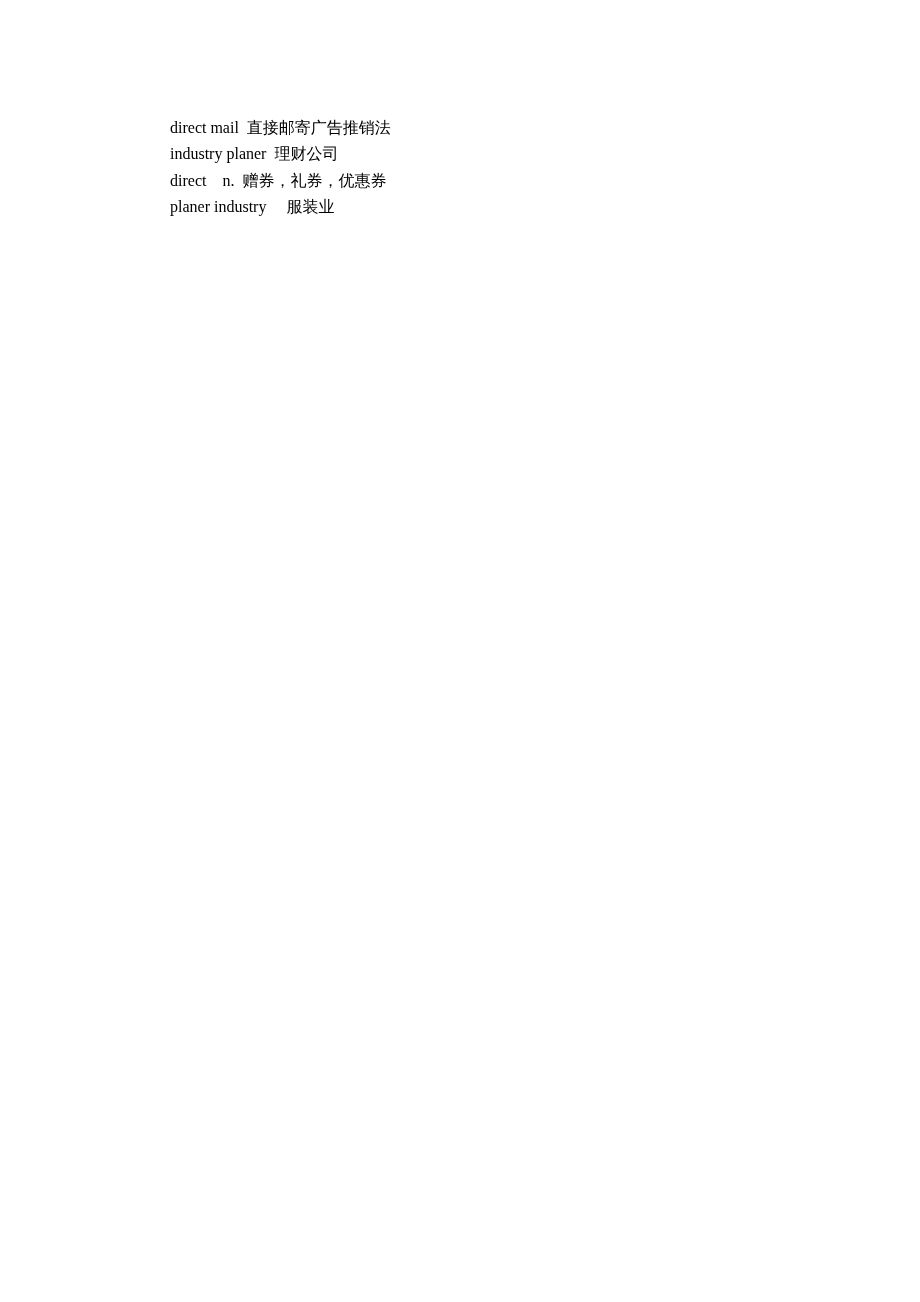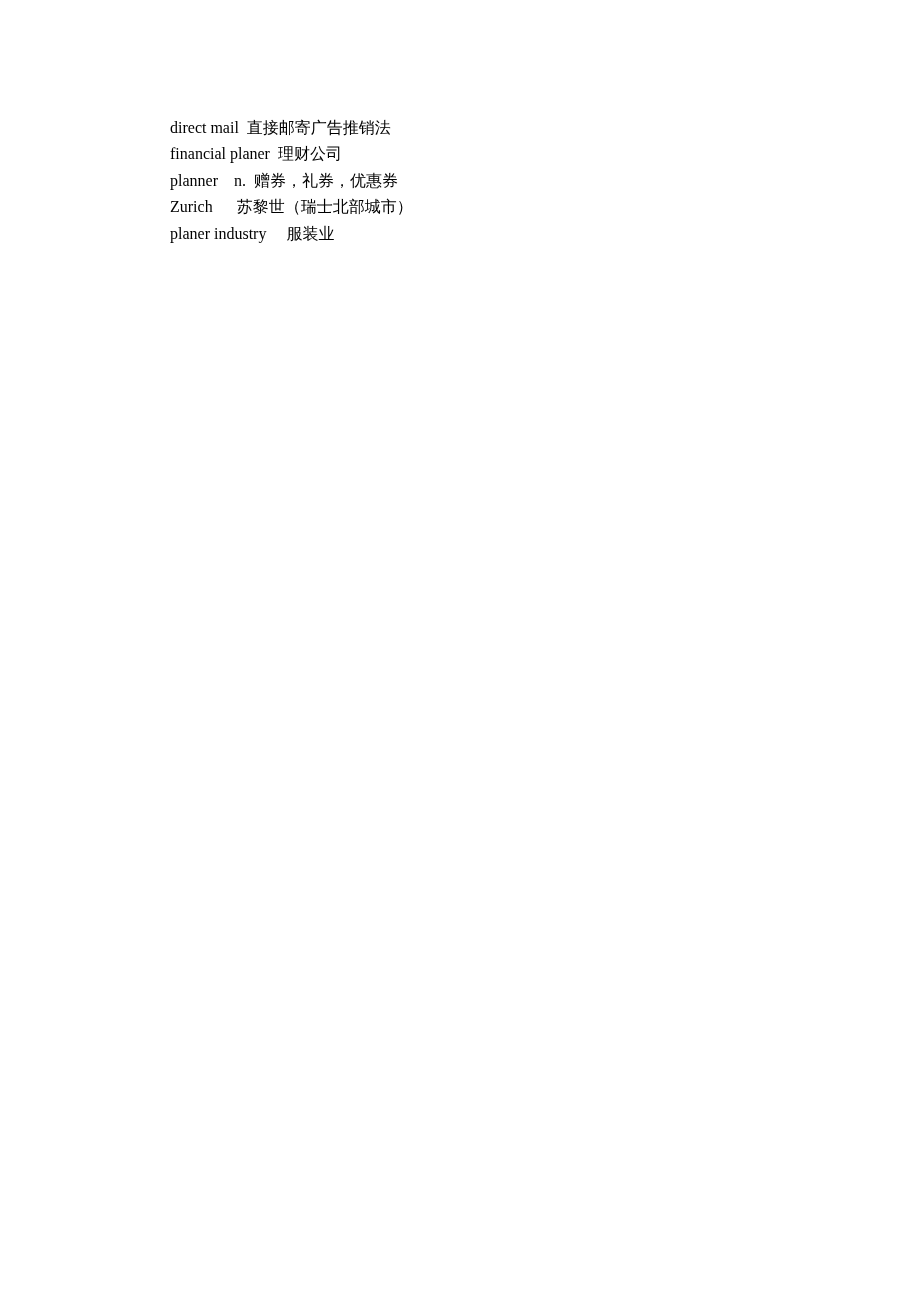--- a/index.html
+++ b/index.html
@@ -22,17 +22,16 @@
     }
     .vocab-entry {
       white-space: pre;
     }
   </style>
 </head>
 <body>
 
 <div class="vocab-list">
   <div class="vocab-entry">direct mail  直接邮寄广告推销法</div>
-  <div class="vocab-entry">financial planer  理财公司</div>
-  <div class="vocab-entry">planner    n.  赠券，礼券，优惠券</div>
-  <div class="vocab-entry">Zurich      苏黎世（瑞士北部城市）</div>
+  <div class="vocab-entry">industry planer  理财公司</div>
+  <div class="vocab-entry">direct    n.  赠券，礼券，优惠券</div>
   <div class="vocab-entry">planer industry     服装业</div>
 </div>
 
 </body></html>

